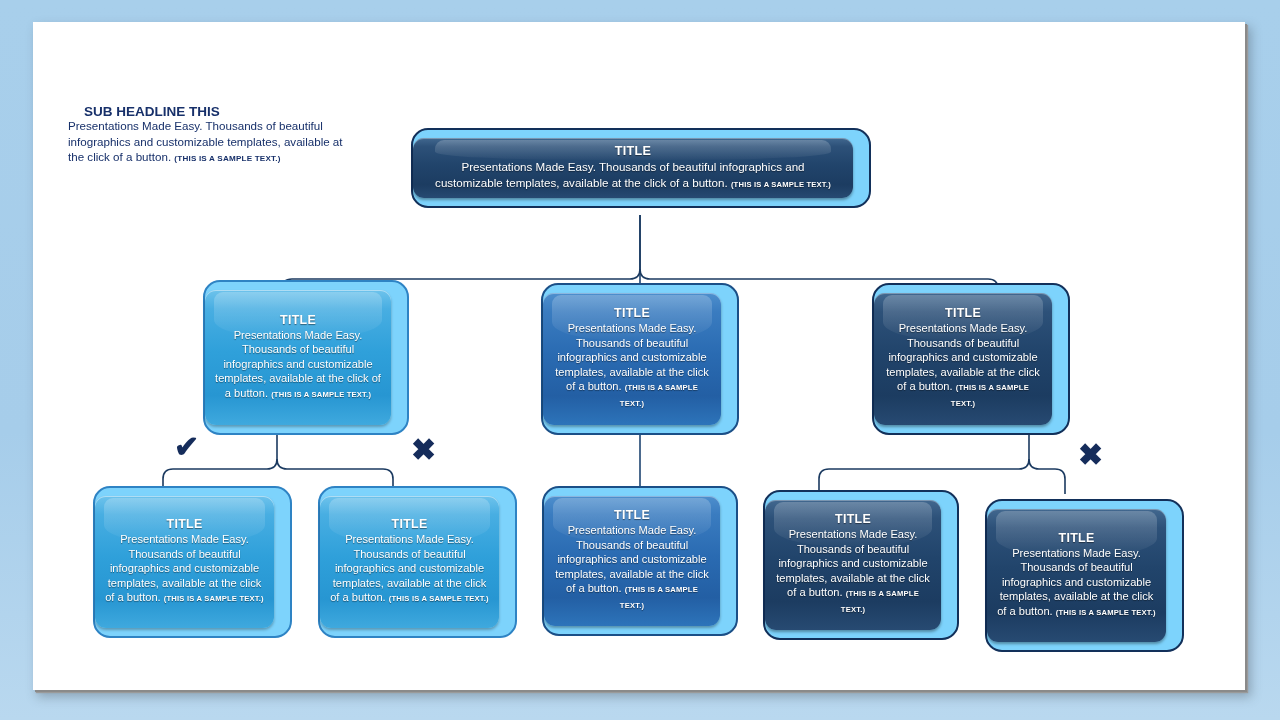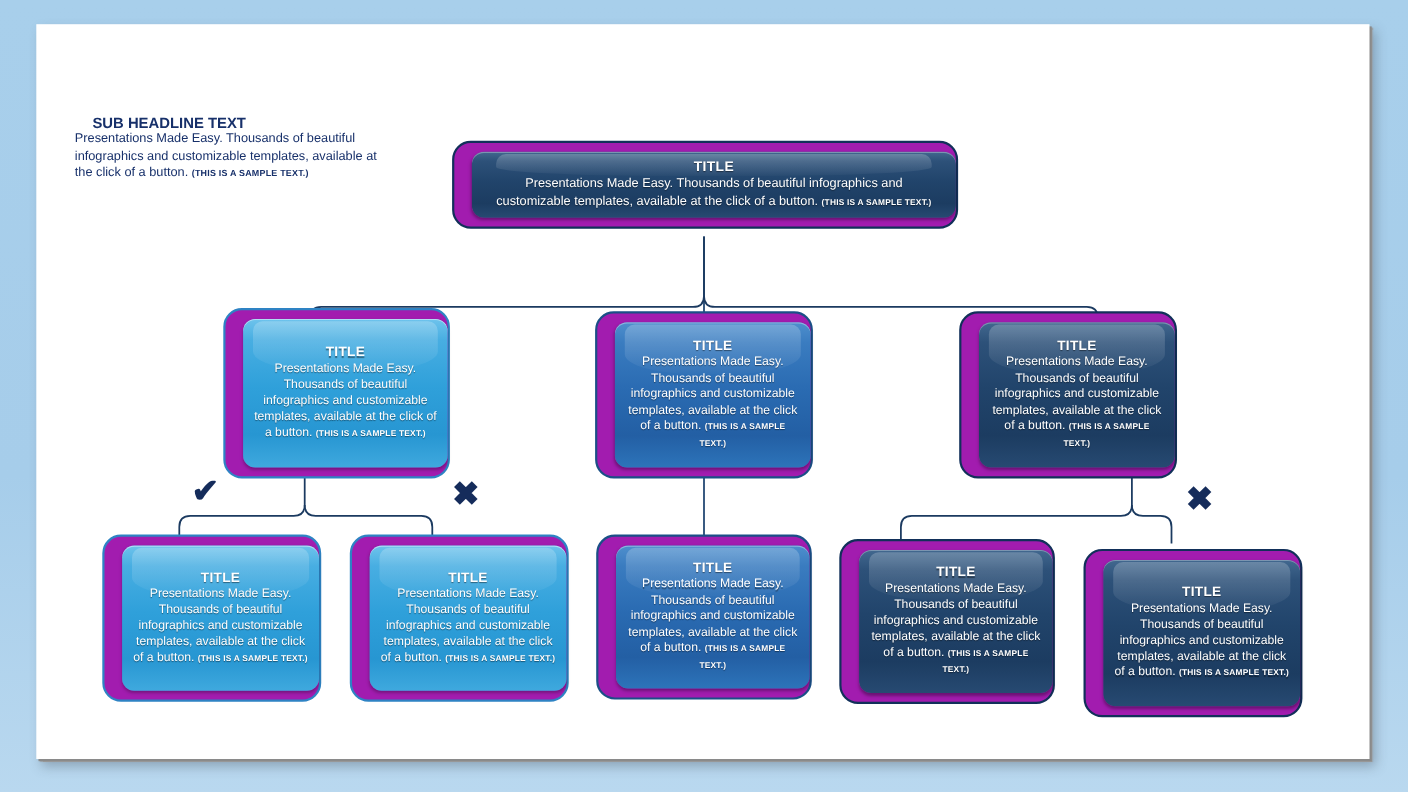--- a/index.html
+++ b/index.html
@@ -70,25 +70,25 @@
     top: 0;
     width: 1212px;
     height: 668px;
     pointer-events: none;
   }
 
   
   .node {
     position: absolute;
     border-radius: 17px;
-    background: #a21caf;
+    background: #7dd3fc;
     box-sizing: border-box;
     display: flex;
     align-items: center;
-    justify-content: flex-end;
+    justify-content: flex-start;
   }
   .node.dark   { border: 2.2px solid #12305a; }
   .node.mid    { border: 2.2px solid #1b4f87; }
   .node.light  { border: 2.2px solid #2e83c4; }
 
   .node .inner {
     position: relative;
     width: calc(100% - 16px);
     height: calc(100% - 16px);
     border-radius: 11px;
@@ -166,21 +166,21 @@
     user-select: none;
   }
   .mark.check { font-size: 30px; }
   .mark.cross { font-size: 30px; }
 </style>
 </head>
 <body>
 
 <div id="slide">
 
-  <div id="sub-headline">SUB HEADLINE TEXT</div>
+  <div id="sub-headline">SUB HEADLINE THIS</div>
   <div id="intro-paragraph"><span>Presentations Made Easy. Thousands of beautiful infographics and customizable templates, available at the click of a button. </span><span class="sample">(THIS IS A SAMPLE TEXT.)</span></div>
 
   <svg id="wires" viewBox="0 0 1212 668">
     <g fill="none" stroke="#1b3a60" stroke-width="1.6">
 
       <path d="M 607 193 L 607 412" stroke="#1f4571"></path>
 
       <path d="M 607 193
                L 607 247
                Q 607 257 597 257

